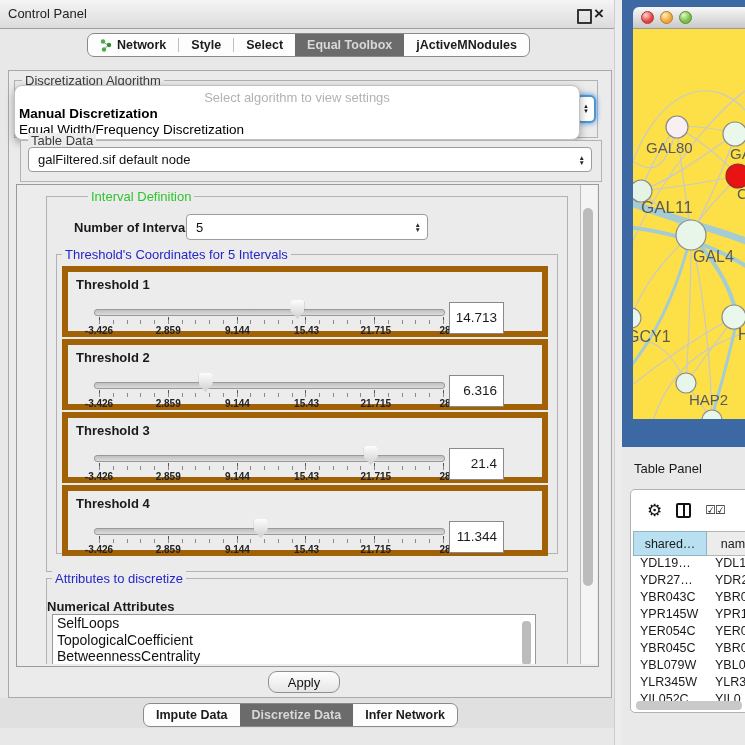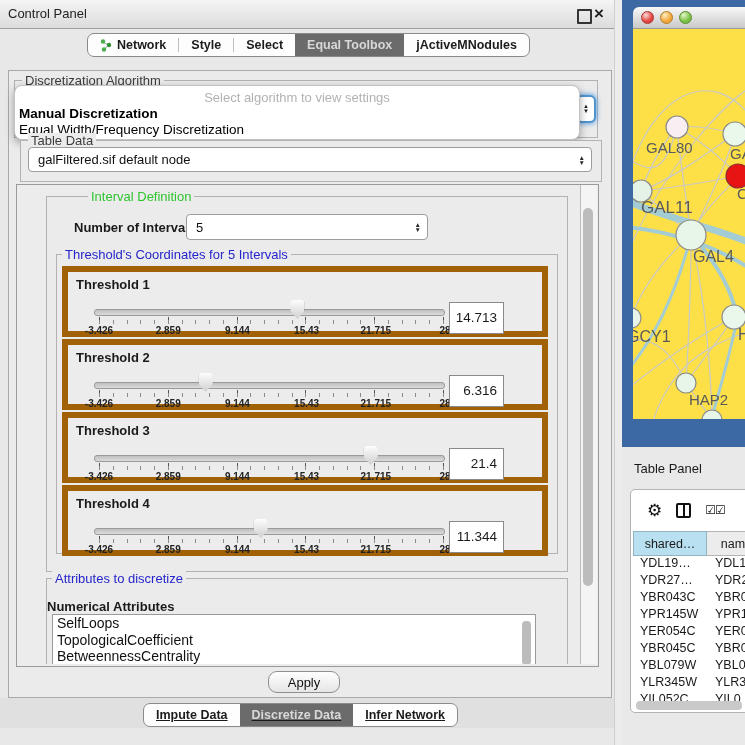--- a/index.html
+++ b/index.html
@@ -17,21 +17,21 @@
   .close-icon{left:594px;top:4px;font-size:17px;font-weight:900;color:#222;line-height:20px;}
 
   
   .pill{display:flex;align-items:stretch;border:1px solid #8a8a8a;border-radius:7px;
         background:#fdfdfd;overflow:hidden;height:24px;box-sizing:border-box;}
   .pill .seg{display:flex;align-items:center;justify-content:center;
         font-size:12.5px;font-weight:700;color:#1c1c1c;padding:0 12px;white-space:nowrap;}
   .pill .seg.sel{background:#6b6b6b;color:#d8d8d8;}
   .pill .vsep{width:1px;background:#c0c0c0;margin:4px 0;}
   .top-tabs{left:87px;top:33px;}
-  .bottom-tabs{left:143px;top:703px;text-decoration:underline;}
+  .bottom-tabs{left:143px;top:703px;}
   .net-ico{width:12px;height:13px;margin-right:5px;}
 
   
   .card{left:8px;top:70px;width:602px;height:626px;background:#ebebeb;
         border:1px solid #a9a9a9;}
   .group{border:1px solid #b2b2b2;background:#ebebeb;}
   .gtitle{position:absolute;font-size:13px;background:#ebebeb;padding:0 3px;white-space:nowrap;}
   .gtitle.green{color:#2fc52f;}
   .gtitle.blue{color:#2525cc;}
   .gtitle.dark{color:#3c3c3c;}

